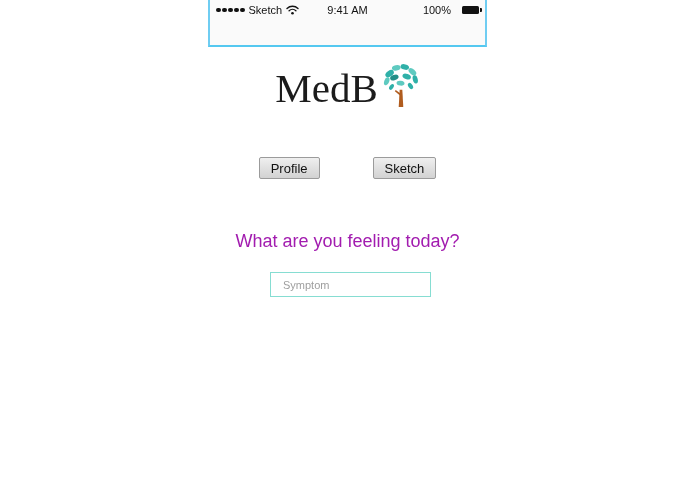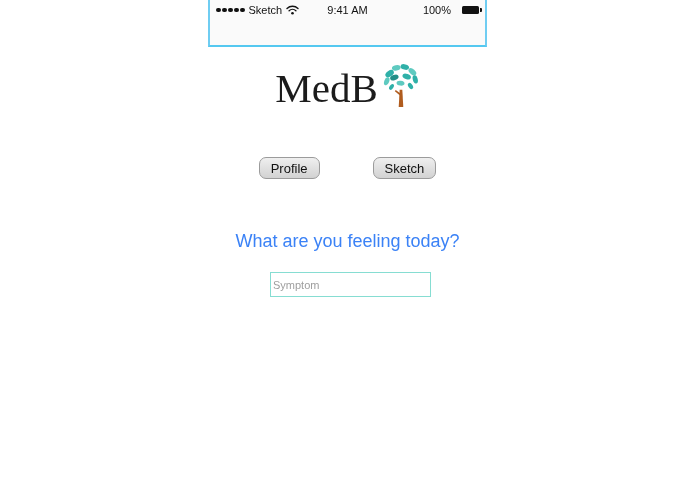--- a/index.html
+++ b/index.html
@@ -63,38 +63,38 @@
     position: absolute; top: 157px; left: 0; right: 0;
     display: flex; justify-content: center; gap: 53px;
   }
   .btn {
     min-width: 60px; height: 22px;
     padding: 0 11px;
     font-family: "Liberation Sans", sans-serif;
     font-size: 13px; color: #111;
     background: linear-gradient(#efefef, #d2d2d2);
     border: 1px solid #9b9b9b;
-    border-radius: 7px;
+    border-radius: 2px;
     cursor: pointer;
   }
 
   
   .question {
     position: absolute; top: 231px; left: 0; right: 0;
     text-align: center;
-    font-size: 18px; color: #3b82f6;
+    font-size: 18px; color: #a21caf;
   }
   .symptom-input {
     position: absolute; top: 272px; left: 62px;
     width: 161px; height: 25px;
     border: 1px solid #86ddd2;
     background: #fff;
     font-family: "Liberation Sans", sans-serif;
     font-size: 11px; color: #333;
-    padding-left: 2px;
+    padding-left: 12px;
     outline: none;
   }
   .symptom-input::placeholder { color: #9e9e9e; opacity: 1; }
 </style>
 </head>
 <body>
 
 <div class="screen">
 
   <div class="topbar">

